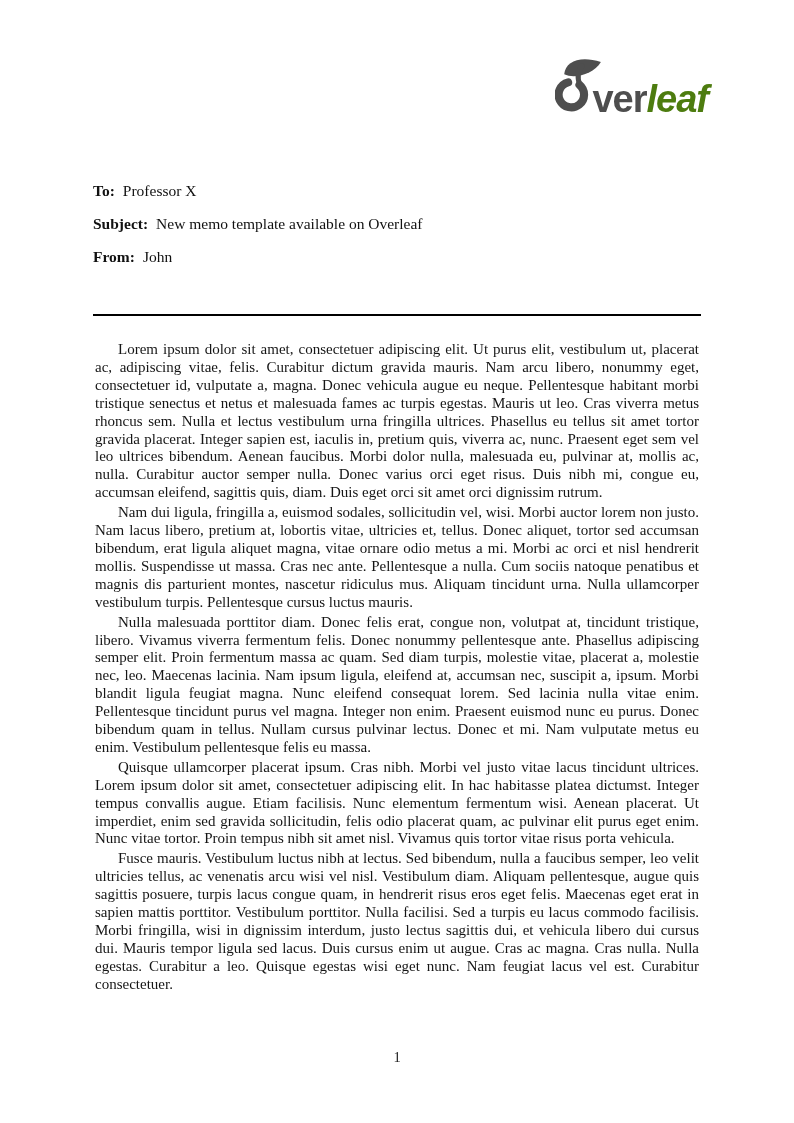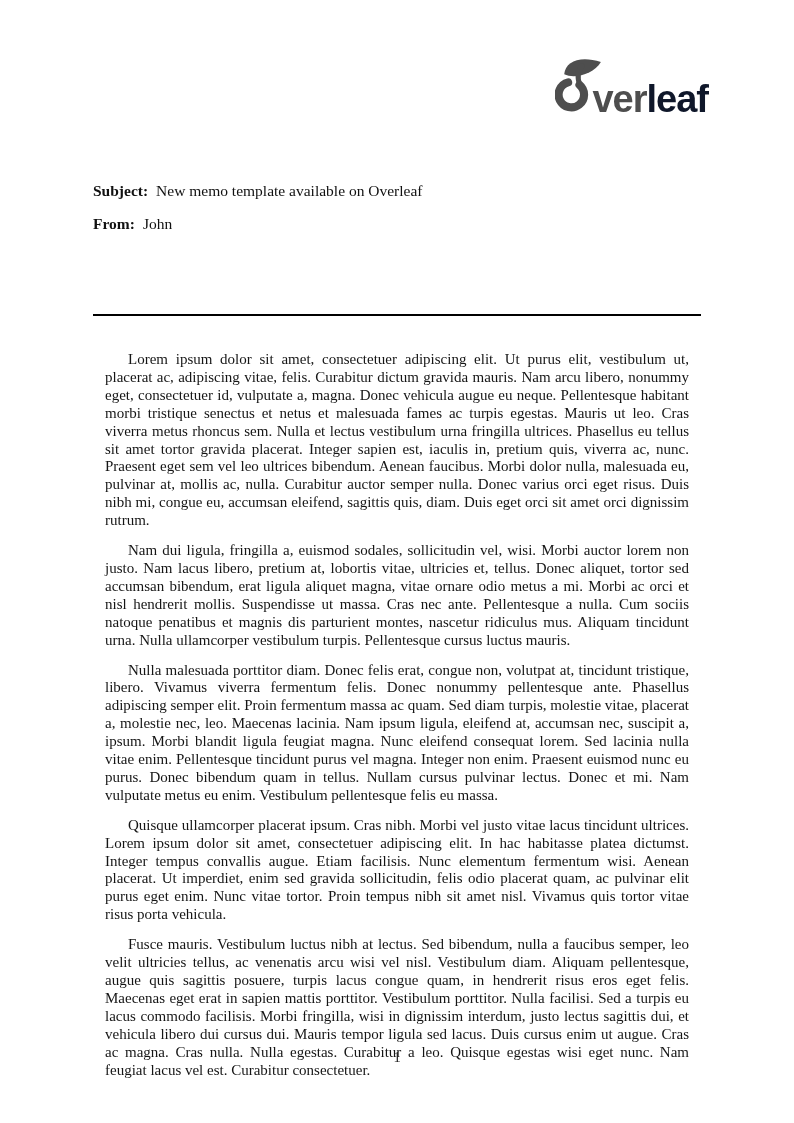--- a/index.html
+++ b/index.html
@@ -29,21 +29,21 @@
     margin-left: -12px;
     margin-bottom: -4px;
     font-family: "Liberation Sans", sans-serif;
     font-weight: 700;
     font-size: 38px;
     line-height: 38px;
     letter-spacing: -1px;
     white-space: pre;
   }
   .logo .wm-dark  { color: #4E4E4E; }
-  .logo .wm-green { color: #0f172a; }
+  .logo .wm-green { color: #4d7c0f; font-style: italic; }
 
   
   .memo-fields {
     position: absolute;
     left: 93px;
     top: 181px;
     right: 93px;
   }
   .field { font-size: 15.5px; line-height: 20px; margin-bottom: 13px; }
   .field .label { font-weight: bold; margin-right: 8px; }
@@ -61,21 +61,21 @@
   .body-text {
     position: absolute;
     left: 93px;
     right: 93px;
     top: 339px;
     font-size: 15px;
     line-height: 17.9px;
     text-align: justify;
     color: #151515;
   }
-  .body-text p { margin: 12px; text-indent: 23px; }
+  .body-text p { margin: 2px; text-indent: 23px; }
 
   
   .page-number {
     position: absolute;
     left: 0;
     right: 0;
     top: 1049px;
     text-align: center;
     font-size: 14.5px;
     color: #222222;
@@ -93,20 +93,23 @@
 
       <path d="M 26.5 9 C 22 13, 21.5 19, 24.2 27.8" fill="none" stroke="#4E4E4E" stroke-width="5" stroke-linecap="round"></path>
 
       <path d="M 24 27.4 A 12.5 12.5 0 1 1 12.8 24.9" fill="none" stroke="#4E4E4E" stroke-width="8" stroke-linecap="round"></path>
     </svg>
     <div class="wordmark"><span class="wm-dark">ver</span><span class="wm-green">leaf</span></div>
   </div>
 
   <div class="memo-fields">
     <div class="field">
+      <span class="label">To:</span><span class="value">Professor X</span>
+    </div>
+    <div class="field">
       <span class="label">Subject:</span><span class="value">New memo template available on Overleaf</span>
     </div>
     <div class="field">
       <span class="label">From:</span><span class="value">John</span>
     </div>
   </div>
 
   <div class="rule"></div>
 
   <div class="body-text">

